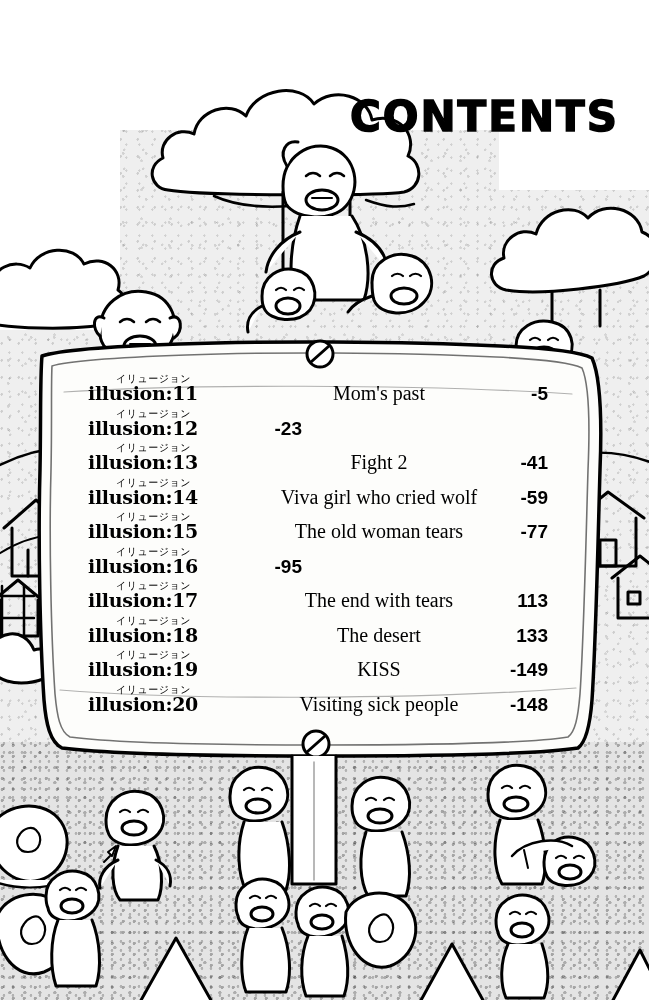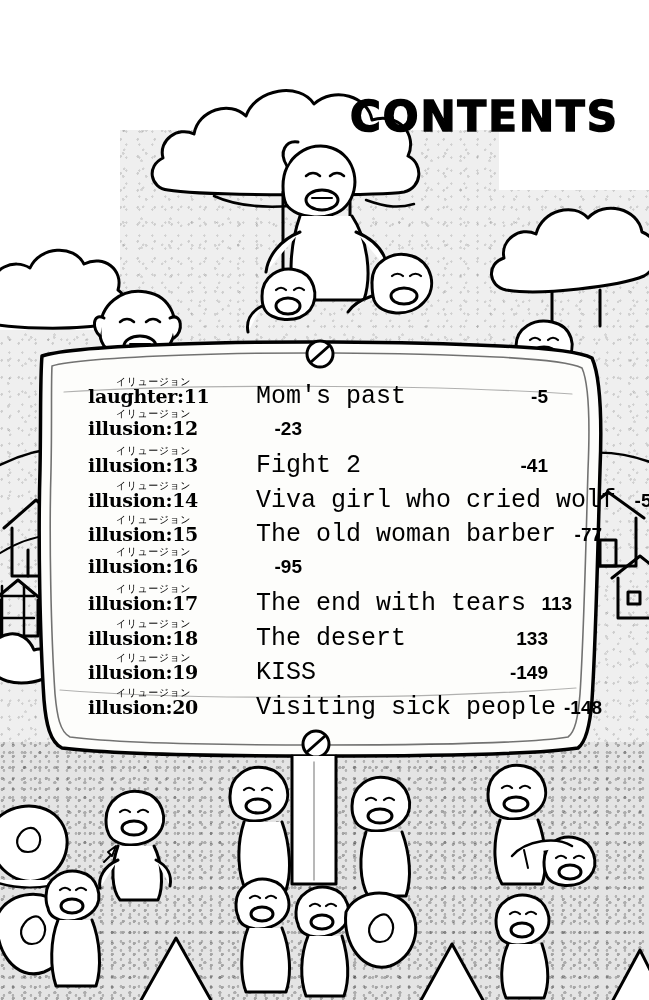--- a/index.html
+++ b/index.html
@@ -95,23 +95,23 @@
   .ruby {
     position:absolute;
     left:28px; top:-10px;
     font-size:10px;
     font-weight:normal;
     letter-spacing:0.5px;
     font-family:"DejaVu Sans", sans-serif;
   }
   .chap-title {
     flex:1 1 auto;
-    text-align:left;
-    font-family:Liberation Mono, monospace;
-    font-size:25px;
+    text-align:center;
+    font-family:Liberation Serif, serif;
+    font-size:20px;
     color:#000;
     white-space:nowrap;
   }
   .page-num {
     flex:0 0 46px;
     text-align:right;
     font-family:"Liberation Sans", sans-serif;
     font-size:19px;
     font-weight:bold;
     color:#000;
@@ -384,21 +384,21 @@
   </svg>
 
   <div class="contents-title">CONTENTS</div>
 
   <div class="board-wrap">
     <div class="board-rows">
 
       <div class="row">
         <div class="illus">
           <span class="ruby">イリュージョン</span>
-          <span>laughter:11</span>
+          <span>illusion:11</span>
         </div>
         <div class="chap-title">Mom's past</div>
         <div class="page-num">-5</div>
       </div>
 
       <div class="row">
         <div class="illus">
           <span class="ruby">イリュージョン</span>
           <span>illusion:12</span>
         </div>
@@ -421,21 +421,21 @@
         </div>
         <div class="chap-title">Viva girl who cried wolf</div>
         <div class="page-num">-59</div>
       </div>
 
       <div class="row">
         <div class="illus">
           <span class="ruby">イリュージョン</span>
           <span>illusion:15</span>
         </div>
-        <div class="chap-title">The old woman barber</div>
+        <div class="chap-title">The old woman tears</div>
         <div class="page-num">-77</div>
       </div>
 
       <div class="row">
         <div class="illus">
           <span class="ruby">イリュージョン</span>
           <span>illusion:16</span>
         </div>
         <div class="page-num">-95</div>
       </div>

